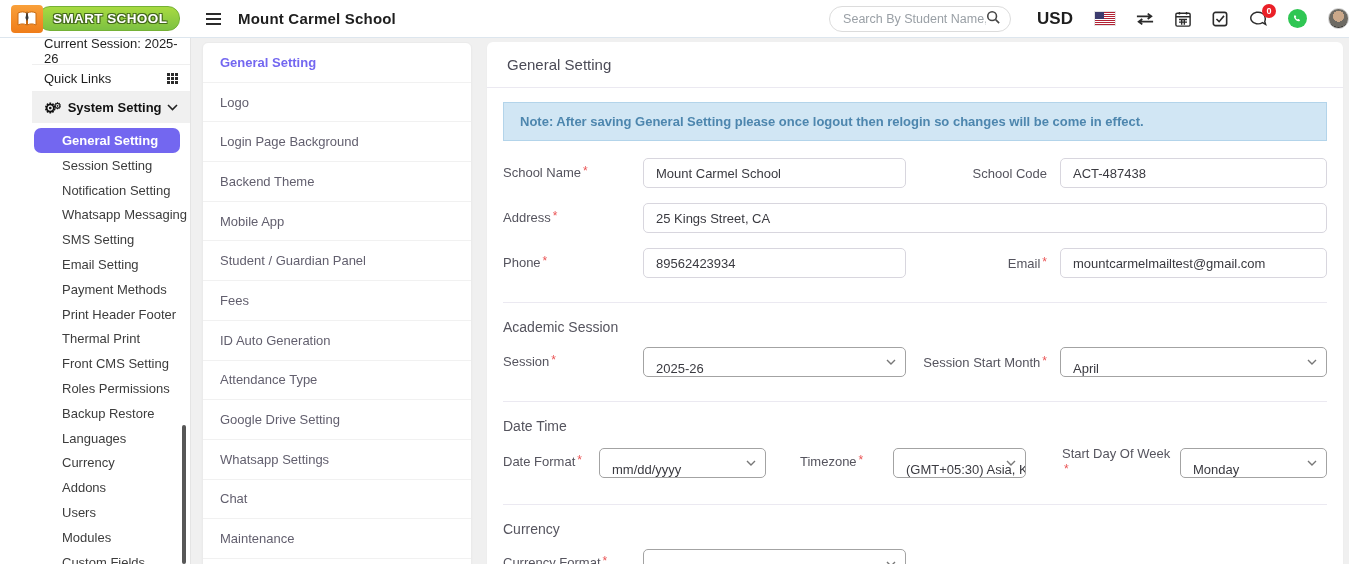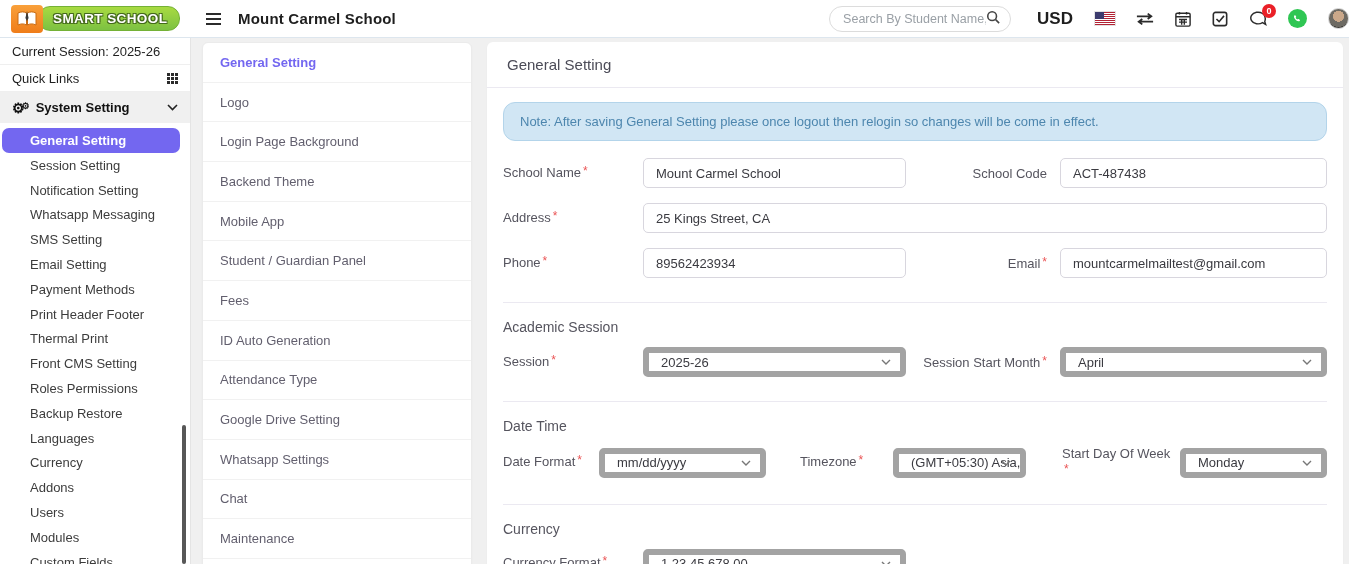--- a/index.html
+++ b/index.html
@@ -43,21 +43,21 @@
     align-items:center; justify-content:center; }
   .avatar { width:21px; height:21px; border-radius:50%; margin-right:0;
     background:radial-gradient(circle at 50% 38%, #caa88a 0 36%, #6d6a63 37% 70%, #3f3d39 71%);
     border:1px solid #cfcfcf; cursor:pointer; }
 
   
   .layout { position:absolute; top:38px; left:0; width:1349px; height:526px; display:flex; }
 
   
   .sidebar { width:191px; background:#fff; border-right:1px solid #e4e4e4; position:relative;
-    flex-shrink:0; }
+    flex-shrink:0;padding-left:32px; }
   .sb-row { height:27px; display:flex; align-items:center; padding:0 12px; font-size:13px;
     color:#1f1f1f; border-bottom:1px solid #efefef; }
   .sb-quick { cursor:pointer; }
   .grid-icon { margin-left:auto; display:grid; grid-template-columns:repeat(3,3px); gap:1px; }
   .grid-icon i { width:3px; height:3px; background:#2b2b2b; }
   .sb-section { height:31px; display:flex; align-items:center; padding:0 12px; background:#f0f0f0;
     font-size:13px; font-weight:bold; color:#111; cursor:pointer; }
   .gears { font-size:14px; margin-right:6px; color:#111; line-height:1; }
   .gears .g2 { font-size:9px; margin-left:-3px; vertical-align:4px; }
   .sb-section svg { margin-left:auto; }
@@ -76,35 +76,35 @@
     border-radius:6px; min-height:535px; overflow:hidden; box-shadow:0 1px 2px rgba(0,0,0,.03); }
   .nav-row { height:39.7px; display:flex; align-items:center; padding:0 17px; font-size:13px;
     color:#625f6e; border-bottom:1px solid #f1f1f1; cursor:pointer; }
   .nav-row.active { color:#7367f0; font-weight:bold; }
 
   .main-card { flex:1; background:#fff; border-radius:6px; min-height:545px;
     box-shadow:0 1px 2px rgba(0,0,0,.04); }
   .main-head { padding:14px 20px; font-size:15px; color:#4b4b57; border-bottom:1px solid #ebe9f1; }
   .main-body { padding:14px 16px 0 16px; }
 
-  .alert-note { background:#d1e6f4; border:1px solid #b3d4ea; border-radius:12px;
-    padding:11px 16px; font-size:13px; color:#4d86ae; margin-bottom:17px; }
+  .alert-note { background:#d1e6f4; border:1px solid #b3d4ea; border-radius:0;
+    padding:11px 16px; font-size:13px; color:#4d86ae; margin-bottom:17px;font-weight:bold; }
 
   .form-row { display:flex; align-items:center; margin-bottom:15px; }
   .flabel { width:140px; min-width:140px; font-size:13px; color:#55545e; line-height:1.3; }
   .flabel-r { flex:1; text-align:right; padding-right:13px; font-size:13px; color:#55545e; }
   .req { color:#ea5455; font-size:12px; margin-left:2px; position:relative; top:-2px; }
   .w263 { width:263px; min-width:263px; }
   .w267 { width:267px; min-width:267px;border-radius:6px; }
   .grow { flex:1; }
   .input { height:30px; width:100%; border:1px solid #d8d6de; border-radius:5px; padding:0 12px;
     font-size:13px; color:#3a3a40; background:#fff; outline:none;
     font-family:"Liberation Sans", sans-serif; }
-  .select { position:relative; height:30px; border:6px solid #a3a3a3; border-radius:5px;
-    display:flex; align-items:center; padding:0 24px 0 12px; font-size:13px; color:#3a3a40;
+  .select { position:relative; height:30px; border:1px solid #a3a3a3; border-radius:5px;
+    display:flex; align-items:flex-end; padding:0 24px 0 12px; font-size:13px; color:#3a3a40;
     background:#fff; cursor:pointer; white-space:nowrap; overflow:hidden; }
   .select svg { position:absolute; right:9px; top:50%; transform:translateY(-50%); }
 
   .section { border-top:1px solid #ebe9f1; margin-top:24px; padding-top:16px; }
   .section-title { font-size:14px; color:#55545e; margin-bottom:12px; }
 
   .dt-row { display:flex; align-items:center; margin-bottom:15px; }
   .dt-g { display:flex; align-items:center; }
   .lbl-df { width:96px; min-width:96px; }
   .lbl-tz { width:93px; min-width:93px; margin-left:34px; }

